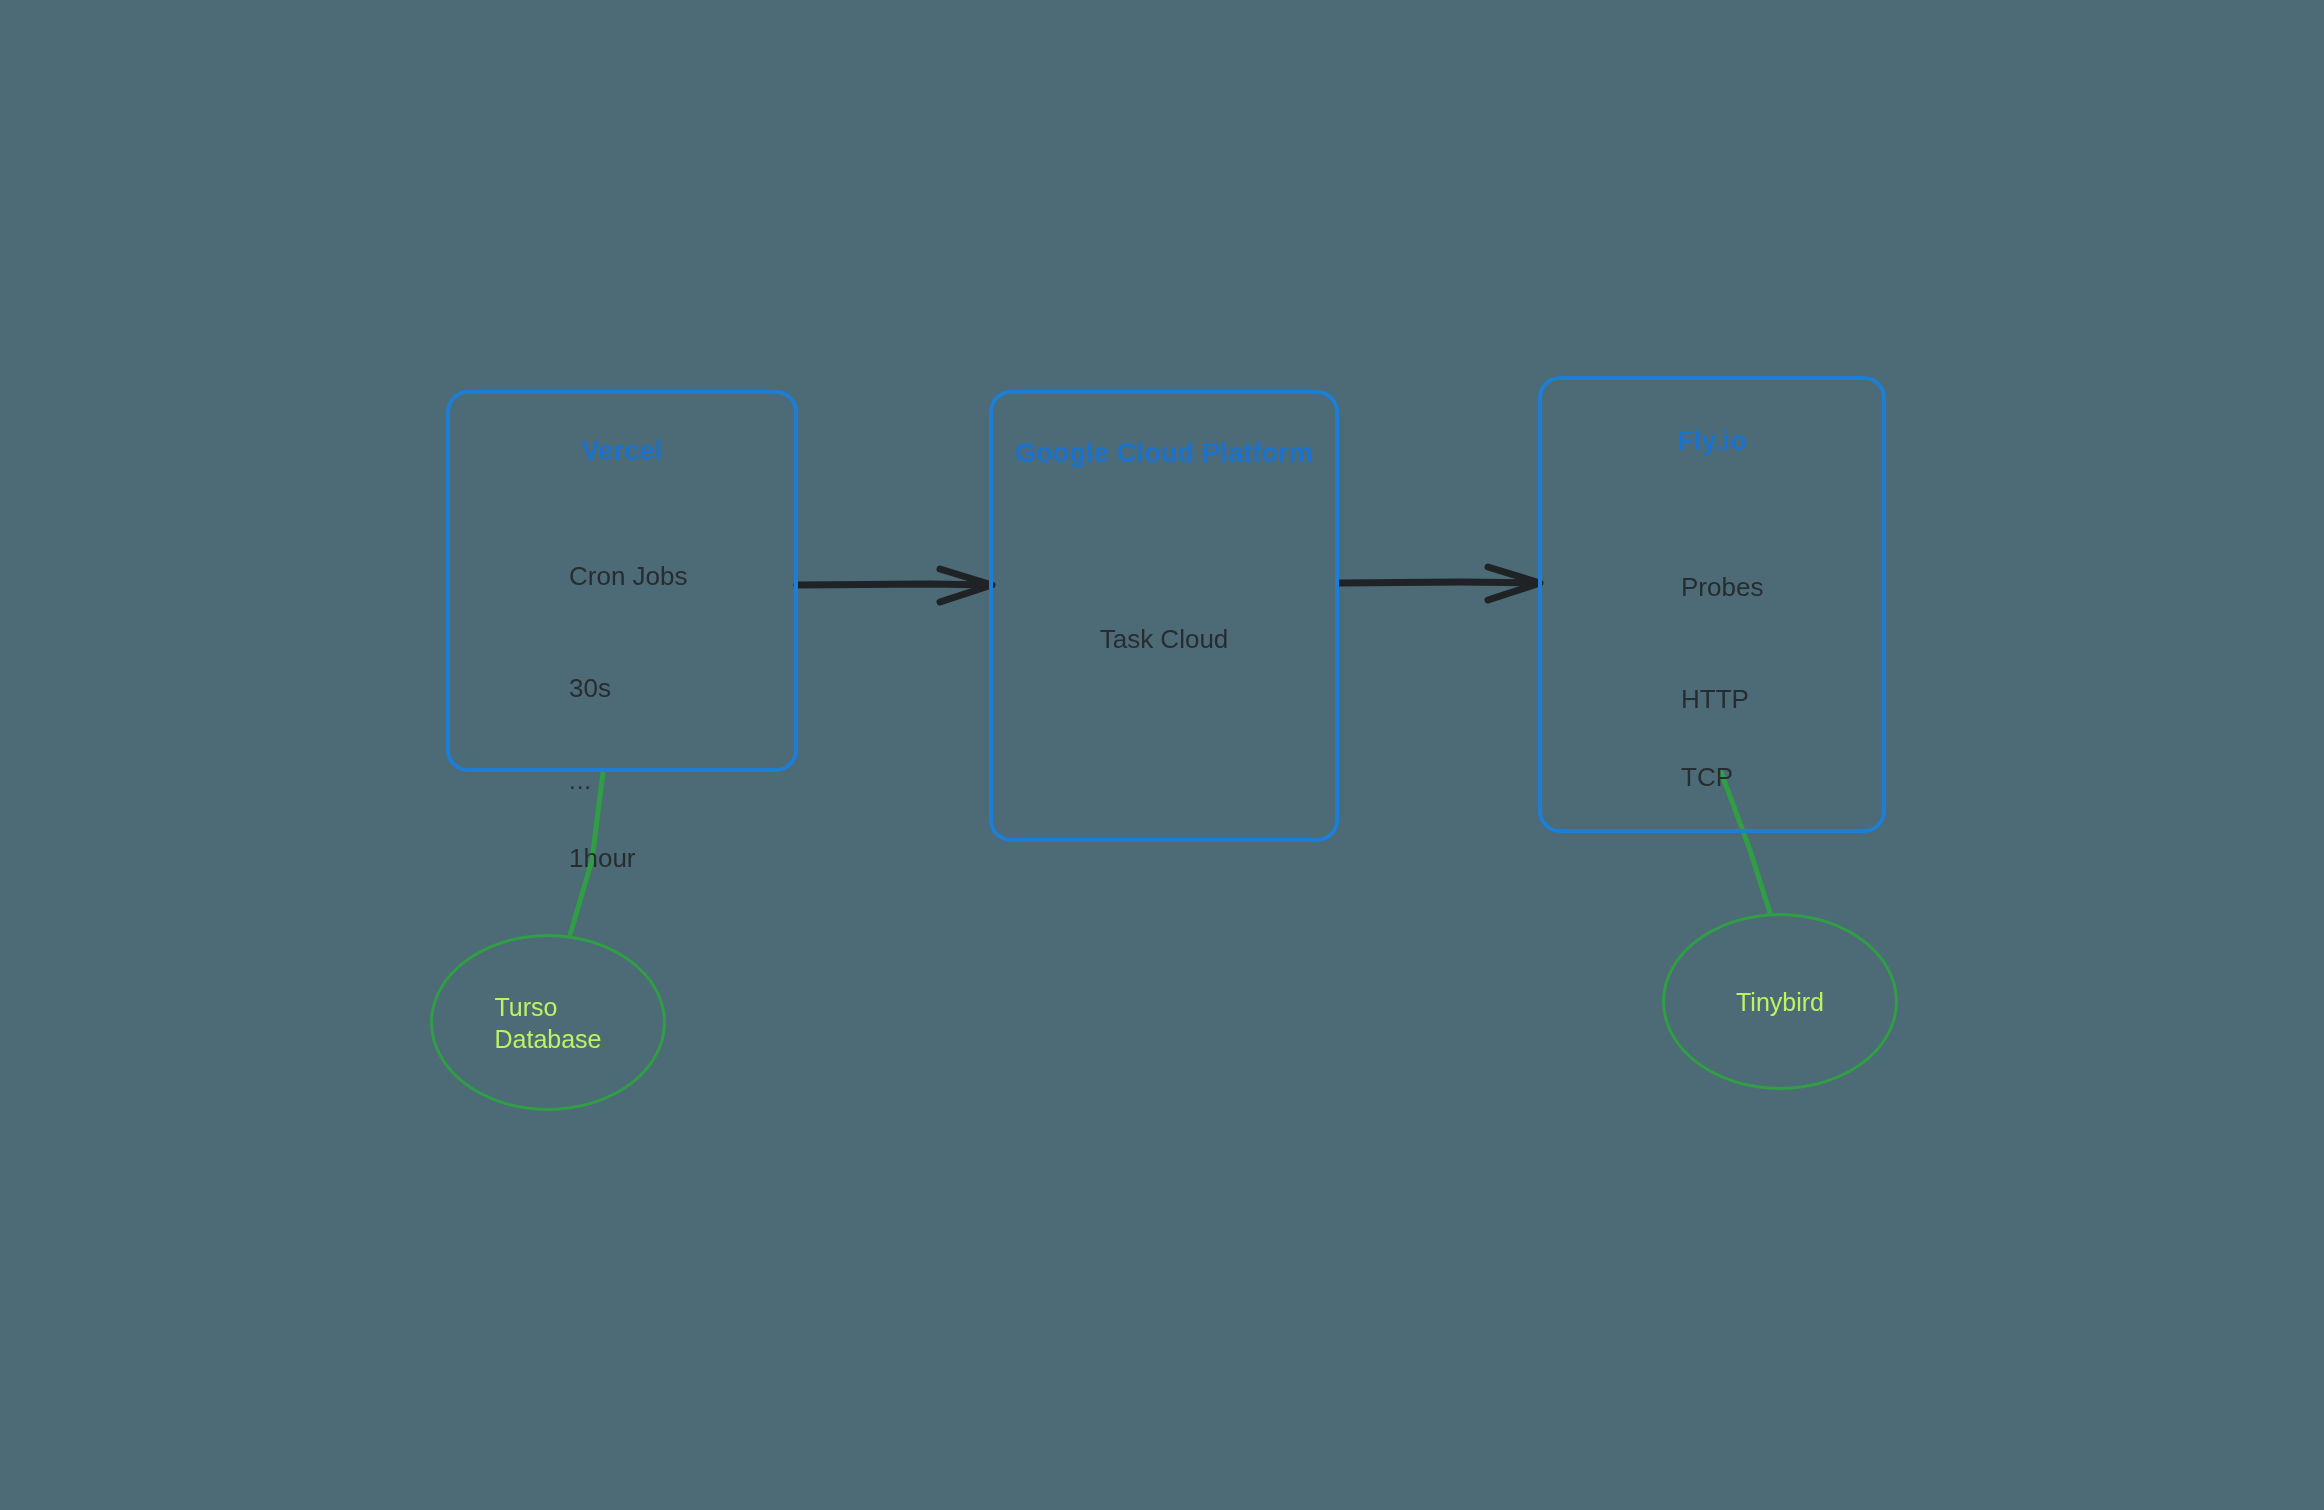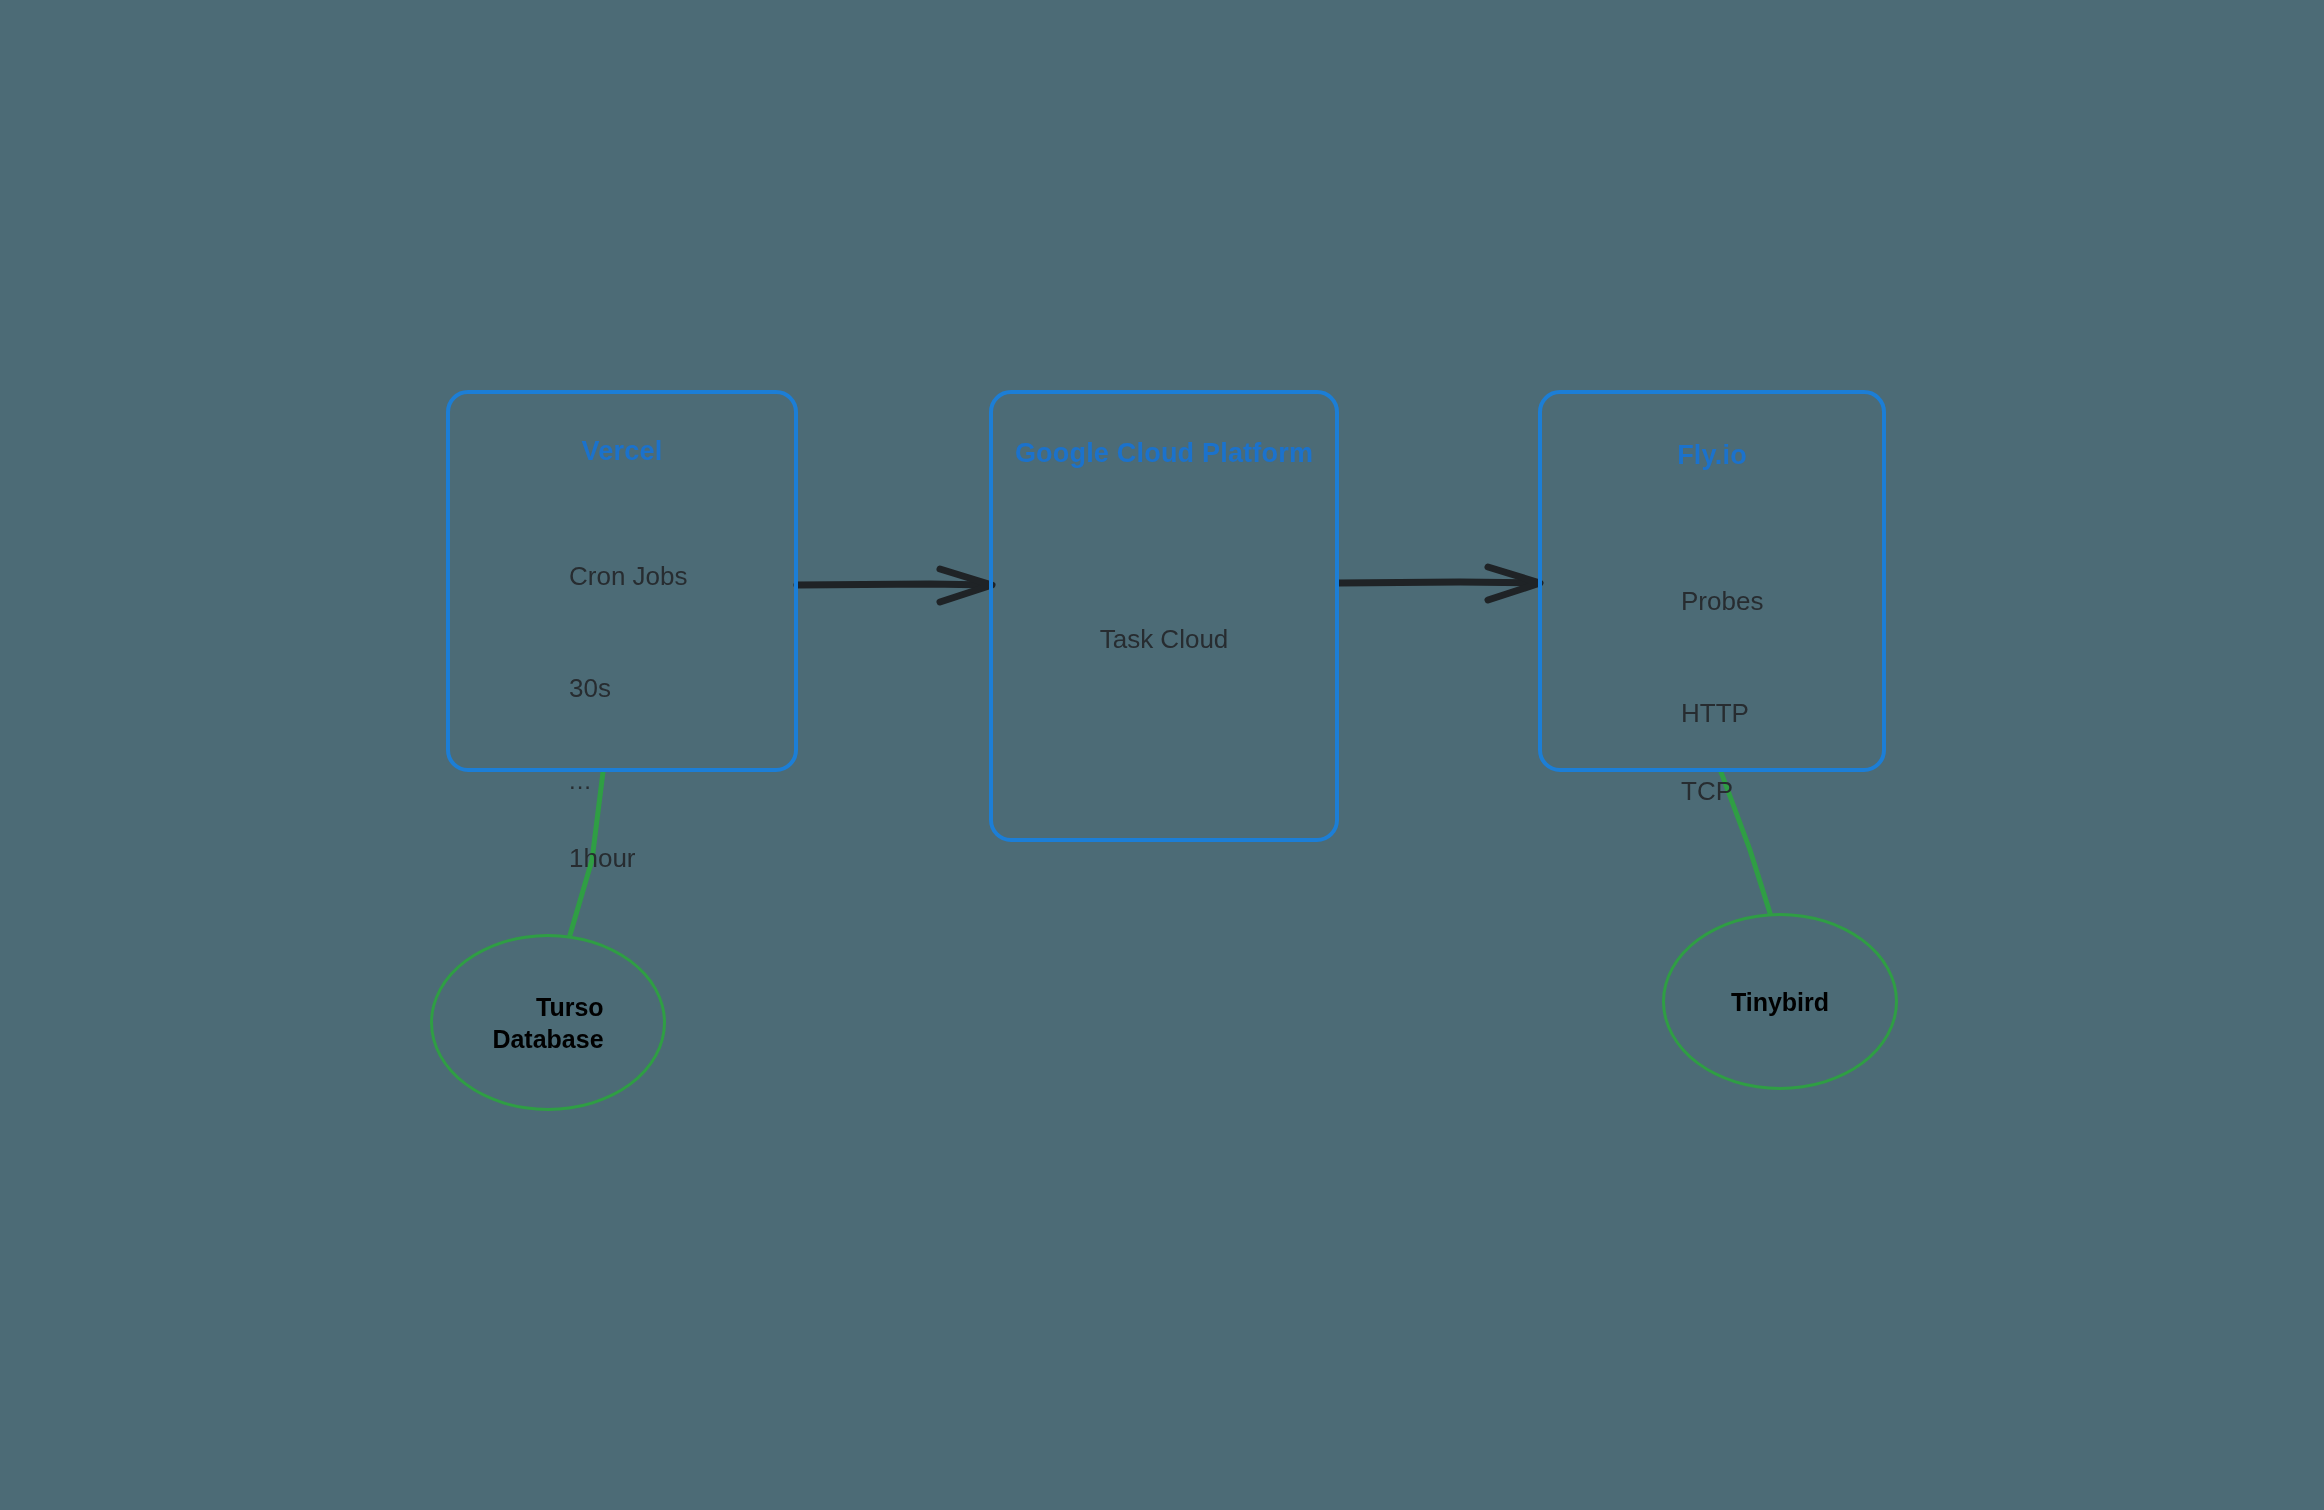--- a/index.html
+++ b/index.html
@@ -76,25 +76,25 @@
     position: absolute;
     box-sizing: border-box;
     border: 3px solid #2f9e44;
     border-radius: 50%;
     display: flex;
     align-items: center;
     justify-content: center;
     background: transparent;
   }
   .ellipse-label {
-    color: #000000;
+    color: #bef264;
     font-size: 25px;
-    font-weight: 700;
+    font-weight: 400;
     line-height: 1.28;
-    text-align: right;
+    text-align: left;
     white-space: pre-line;
   }
 </style>
 </head>
 <body>
 
 <div id="canvas">
 
   <svg class="diagram-layer" viewBox="0 0 2324 1510" xmlns="http://www.w3.org/2000/svg">
 
@@ -127,21 +127,21 @@
     </div>
   </div>
 
   <div class="node-box" style="left:989px; top:390px; width:350px; height:452px;">
     <div class="node-title" style="top:44px;">Google Cloud Platform</div>
     <div class="node-body centered" style="top:180px;">
       <span class="body-line">Task Cloud</span>
     </div>
   </div>
 
-  <div class="node-box" style="left:1538px; top:390px; width:348px; height:382px;">
+  <div class="node-box" style="left:1538px; top:376px; width:348px; height:457px;">
     <div class="node-title" style="top:46px;">Fly.io</div>
     <div class="node-body" style="left:139px; top:142px;">
       <span class="body-line">Probes</span>
       <span class="body-line gap-before">HTTP</span>
       <span class="body-line tight">TCP</span>
     </div>
   </div>
 
   <div class="ellipse-node" style="left:430px; top:934px; width:236px; height:177px;">
     <div class="ellipse-label">Turso

